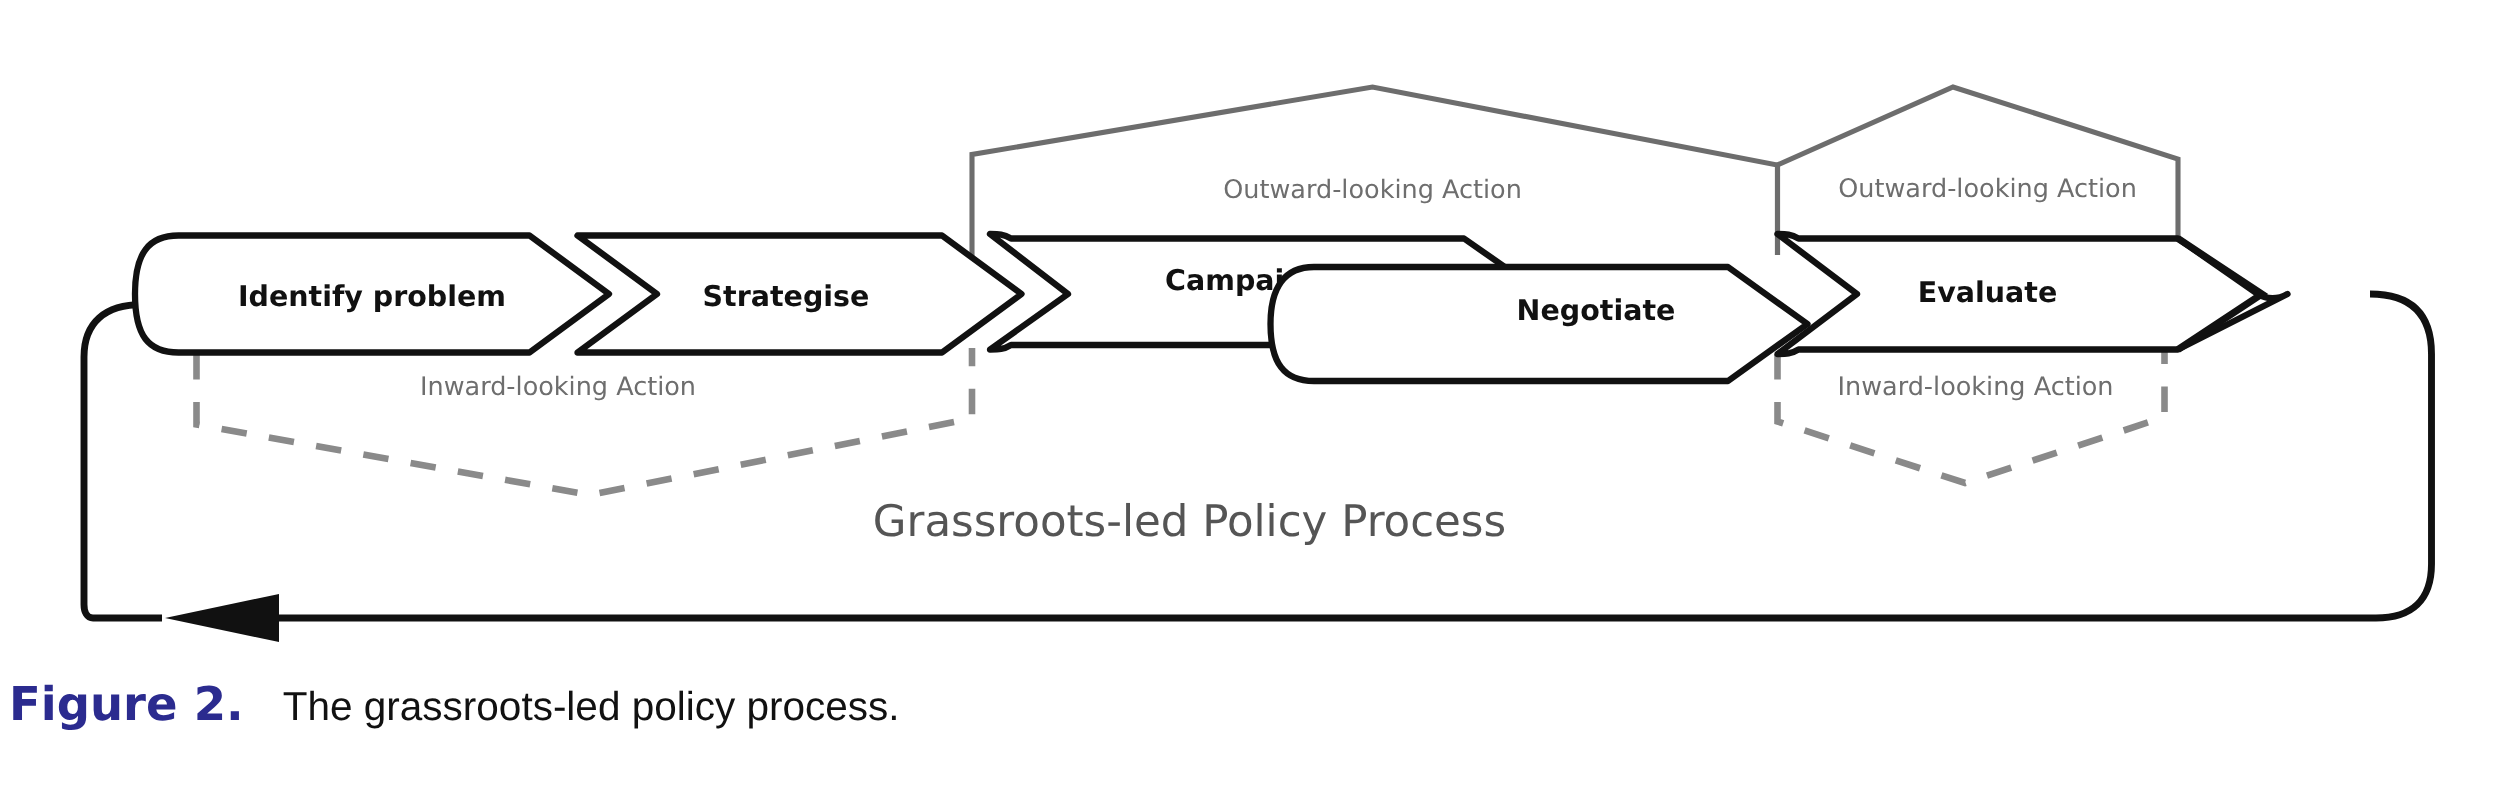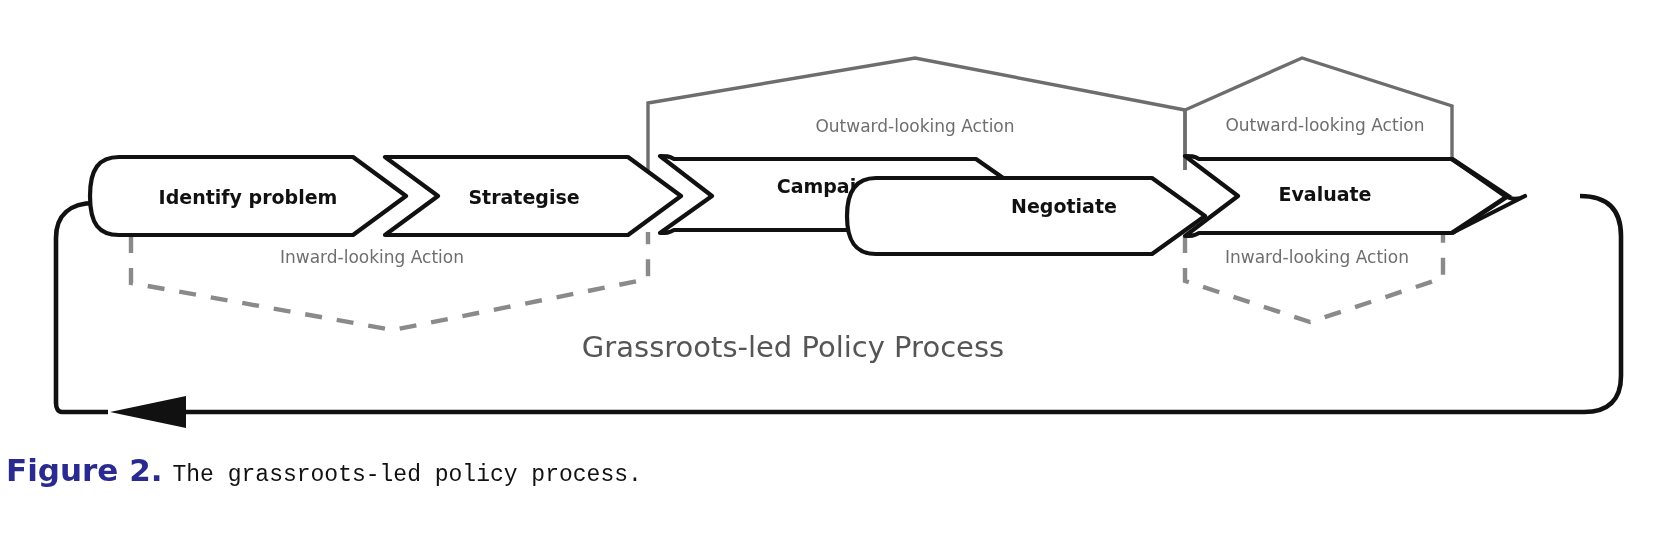--- a/index.html
+++ b/index.html
@@ -85,25 +85,25 @@
   }
   .caption-figno {
     font-family: "DejaVu Sans", sans-serif;
     font-weight: bold;
     font-size: 31px;
     color: #2b2b8f;
     letter-spacing: 0px;
     text-align: right;
   }
   .caption-text {
-    font-family: Liberation Mono, monospace;
+    font-family: Liberation Sans, sans-serif;
     font-weight: normal;
-    font-size: 23px;
+    font-size: 27px;
     color: #111111;
-    margin-left: 10px;
+    margin-left: 26px;
   }
 </style>
 </head>
 <body>
 
 <div id="figure-root">
 
   <svg id="diagram-canvas" viewBox="0 0 1669 440" xmlns="http://www.w3.org/2000/svg">
 
     <g>

